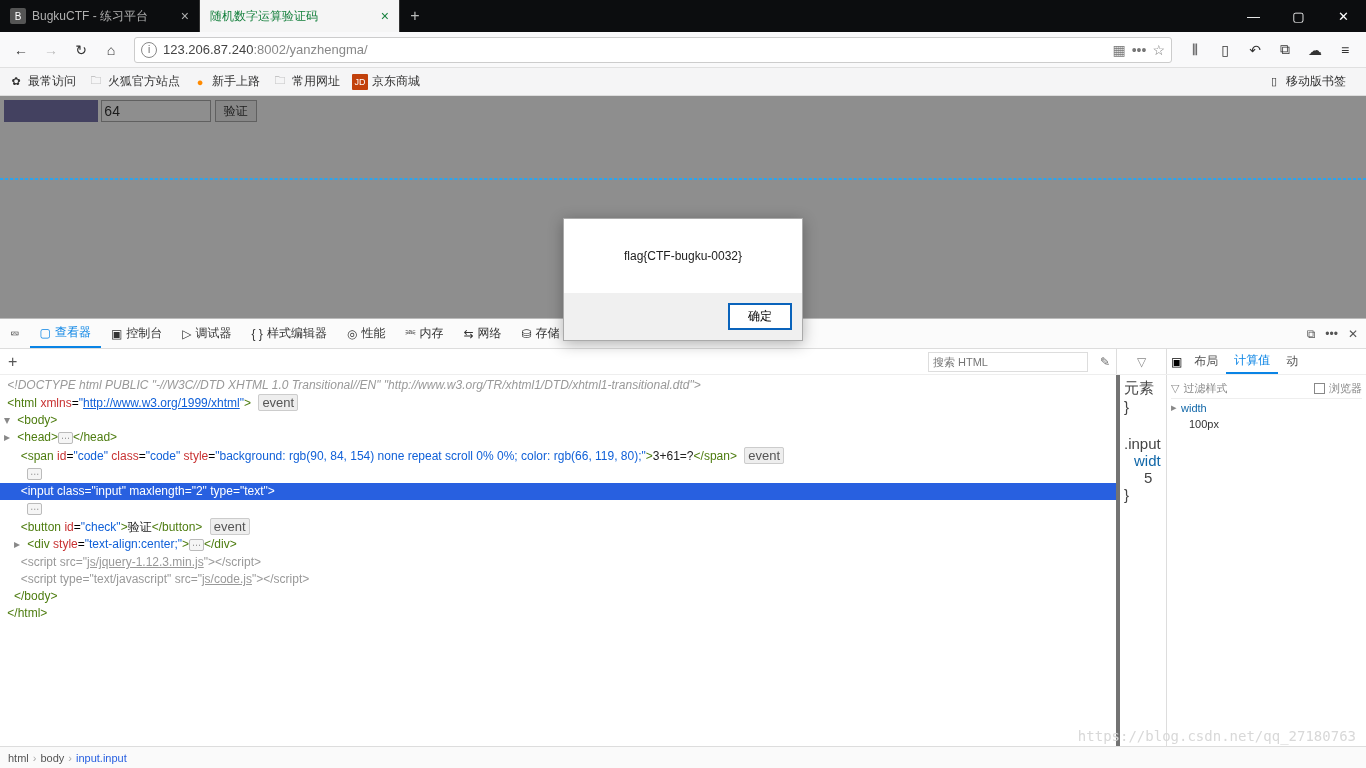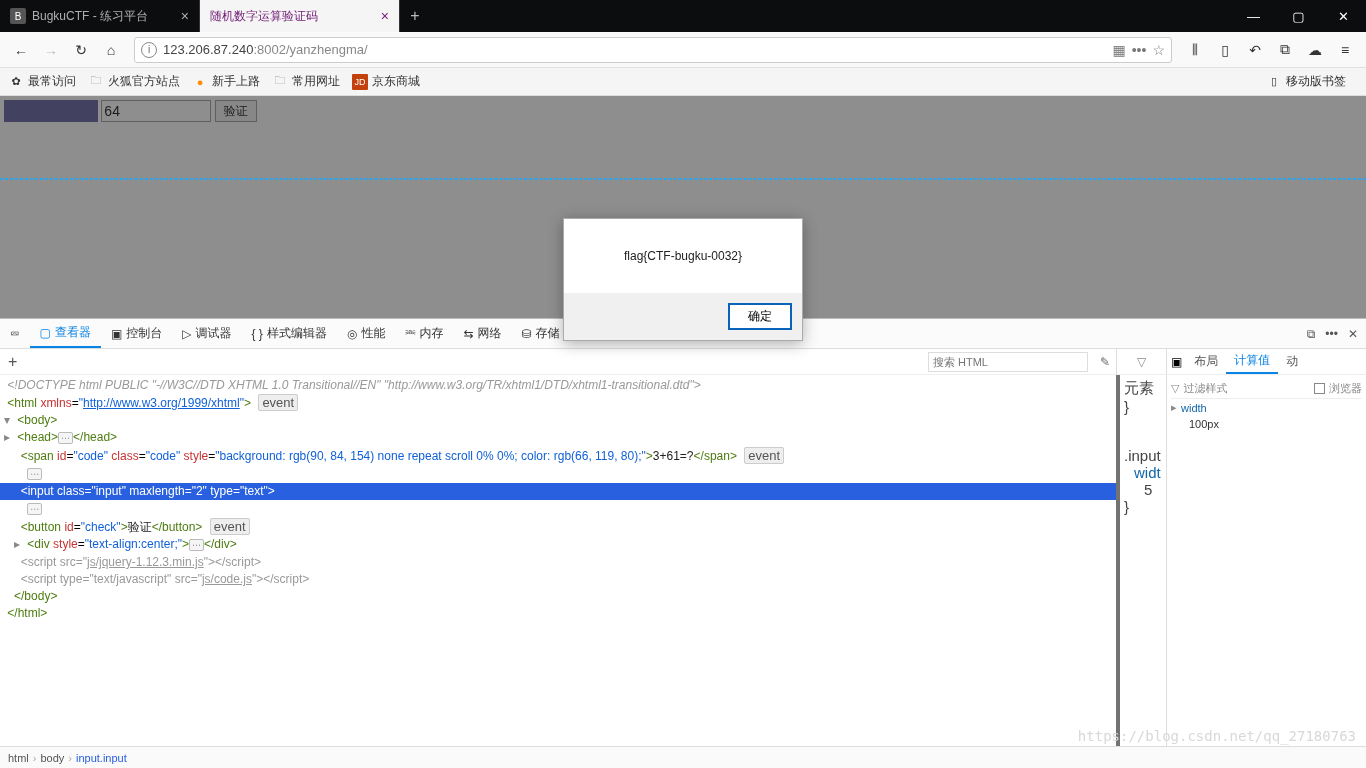--- a/index.html
+++ b/index.html
@@ -1,21 +1,21 @@
 <!DOCTYPE html>
 <html><head>
 <meta charset="utf-8">
 <style>
 * { margin: 0; padding: 0; box-sizing: border-box; font-family: "Microsoft YaHei", Arial, sans-serif; }
 body { background: #fff; font-size: 12px; overflow: hidden; }
 
 
 .titlebar { height: 32px; background: #0c0d0f; display: flex; align-items: stretch; }
 .tab { display: flex; align-items: center; padding: 0 10px; font-size: 12px; height: 32px; color: #b0b0b0; min-width: 200px; max-width: 220px; border-right: 1px solid #333; position: relative; }
-.tab.active { background: #f5f5f5; color: #701a75; gap: 47px; }
+.tab.active { background: #f5f5f5; color: #15803d; gap: 47px; }
 .tab-icon { width: 16px; height: 16px; margin-right: 6px; display: inline-flex; align-items: center; justify-content: center; font-size: 10px; background: #555; color: #fff; border-radius: 2px; }
 .tab-title { flex: 1; overflow: hidden; white-space: nowrap; text-overflow: ellipsis; }
 .tab-close { font-size: 14px; margin-left: 6px; color: inherit; }
 .newtab { width: 30px; color: #bbb; display: flex; align-items: center; justify-content: center; font-size: 16px; }
 .title-spacer { flex: 1; }
 .win-controls { display: flex; }
 .win-btn { width: 45px; color: #fff; display: flex; align-items: center; justify-content: center; font-size: 13px; }
 
 
 .navbar { height: 36px; background: #f9f9fa; display: flex; align-items: center; padding: 0 6px; border-bottom: 1px solid #e0e0e0; }
@@ -265,21 +265,21 @@
       <div class="dom-line">   <span class="arrow">▸</span> <span class="tag-b">&lt;div</span> <span class="attr-n">style</span>=<span class="attr-v">"<span>text-align:center;</span>"</span><span class="tag-b">&gt;</span><span class="dots">⋯</span><span class="tag-b">&lt;/div&gt;</span></div>
       <div class="dom-line" style="color:#999">     <span class="tag-b" style="color:#999">&lt;script</span> <span class="attr-n" style="color:#999">src</span>=<span class="attr-v" style="color:#999">"<span class="link-u">js/jquery-1.12.3.min.js</span>"</span><span class="tag-b" style="color:#999">&gt;&lt;/script&gt;</span></div>
       <div class="dom-line" style="color:#999">     <span class="tag-b" style="color:#999">&lt;script</span> <span class="attr-n" style="color:#999">type</span>=<span class="attr-v" style="color:#999">"text/javascript"</span> <span class="attr-n" style="color:#999">src</span>=<span class="attr-v" style="color:#999">"<span class="link-u">js/code.js</span>"</span><span class="tag-b" style="color:#999">&gt;&lt;/script&gt;</span></div>
       <div class="dom-line">   <span class="tag-b">&lt;/body&gt;</span></div>
       <div class="dom-line"> <span class="tag-b">&lt;/html&gt;</span></div>
     </div>
 
     <div class="dom-side1">
       <div>元素</div>
       <div>}</div>
-      <div style="margin-top:32px">.input</div>
+      <div style="margin-top:20px">.input</div>
       <div style="padding-left:10px"><span class="prop-n">widt</span></div>
       <div style="padding-left:20px"><span>5</span></div>
       <div>}</div>
     </div>
 
     <div class="dom-side2">
       <div class="side-filter">
         <span>▽</span>
         <span style="flex:1">过滤样式</span>
         <span class="chk"></span>

